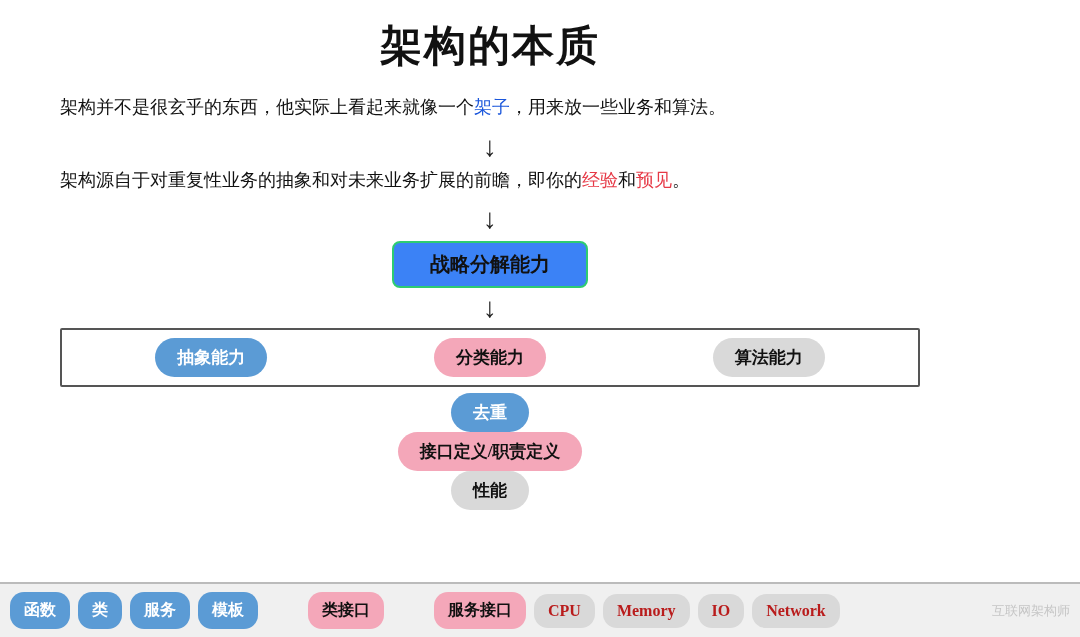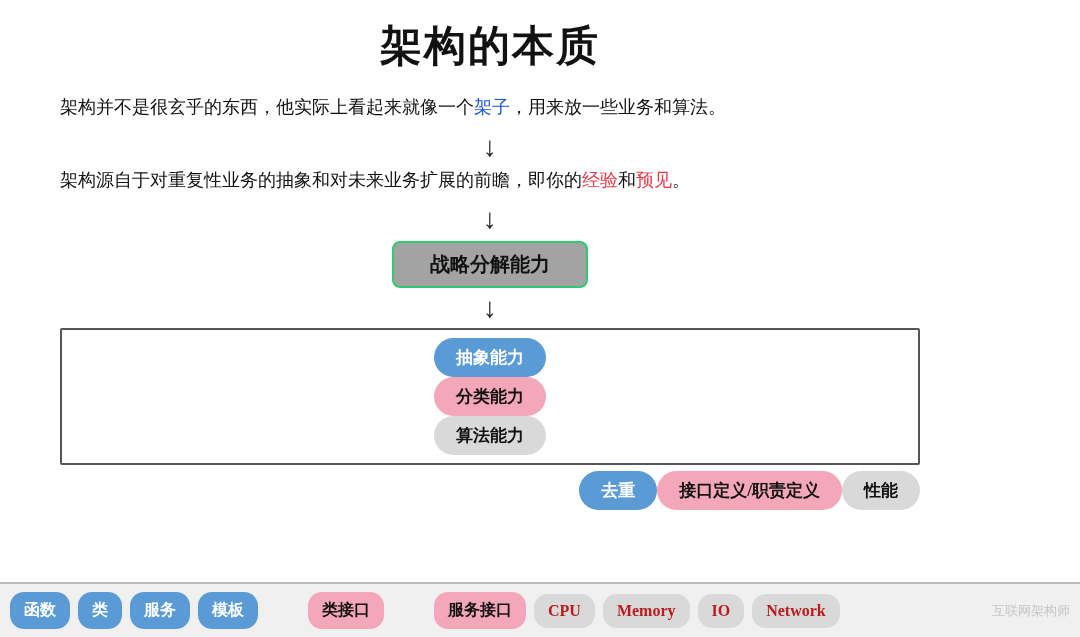--- a/index.html
+++ b/index.html
@@ -52,34 +52,34 @@
     }
 
     .center-box-wrap {
       display: flex;
       justify-content: center;
       margin: 4px 0 2px 0;
     }
 
     .center-box {
       border: 2px solid #2ecc71;
-      background: #a3a3a3;
+      background: #3b82f6;
       border-radius: 8px;
       padding: 8px 36px;
       font-size: 20px;
       color: #111;
       font-family: "SimHei", "Microsoft YaHei", sans-serif;
       font-weight: bold;
     }
 
     .three-col-border {
       border: 2px solid #555;
       border-radius: 2px;
       display: flex;
-      flex-direction: column;
+      flex-direction: row;
       align-items: center;
       justify-content: space-around;
       padding: 8px 10px;
       margin: 2px 0;
     }
 
     .pill {
       border-radius: 22px;
       padding: 8px 22px;
       font-size: 17px;
@@ -101,23 +101,23 @@
     }
 
     .pill-gray {
       background: #d9d9d9;
       color: #111;
       border: none;
     }
 
     .row-items {
       display: flex;
-      flex-direction: row;
-      align-items: center;
-      justify-content: flex-end;
+      flex-direction: column;
+      align-items: center;
+      justify-content: space-between;
       padding: 2px 0;
       margin: 2px 0;
     }
 
     .bottom-bar {
       position: absolute;
       bottom: 0;
       left: 0;
       right: 0;
       height: 55px;

